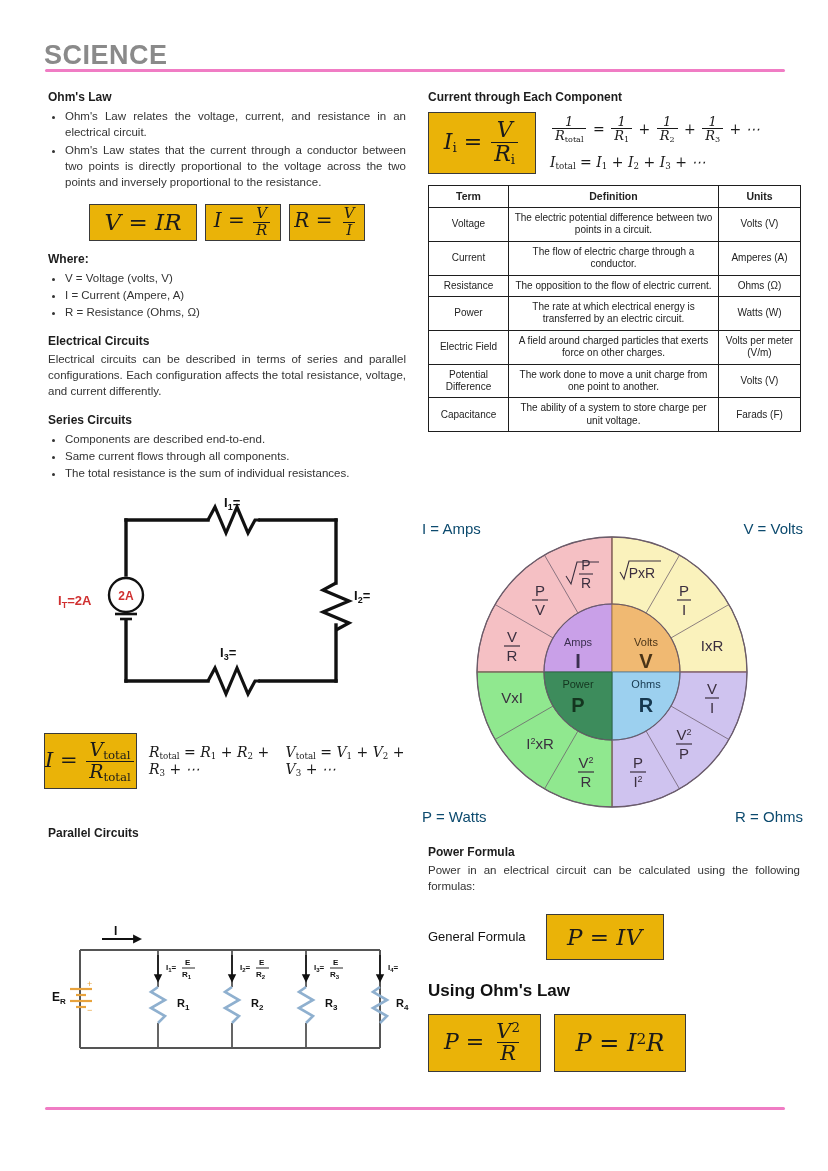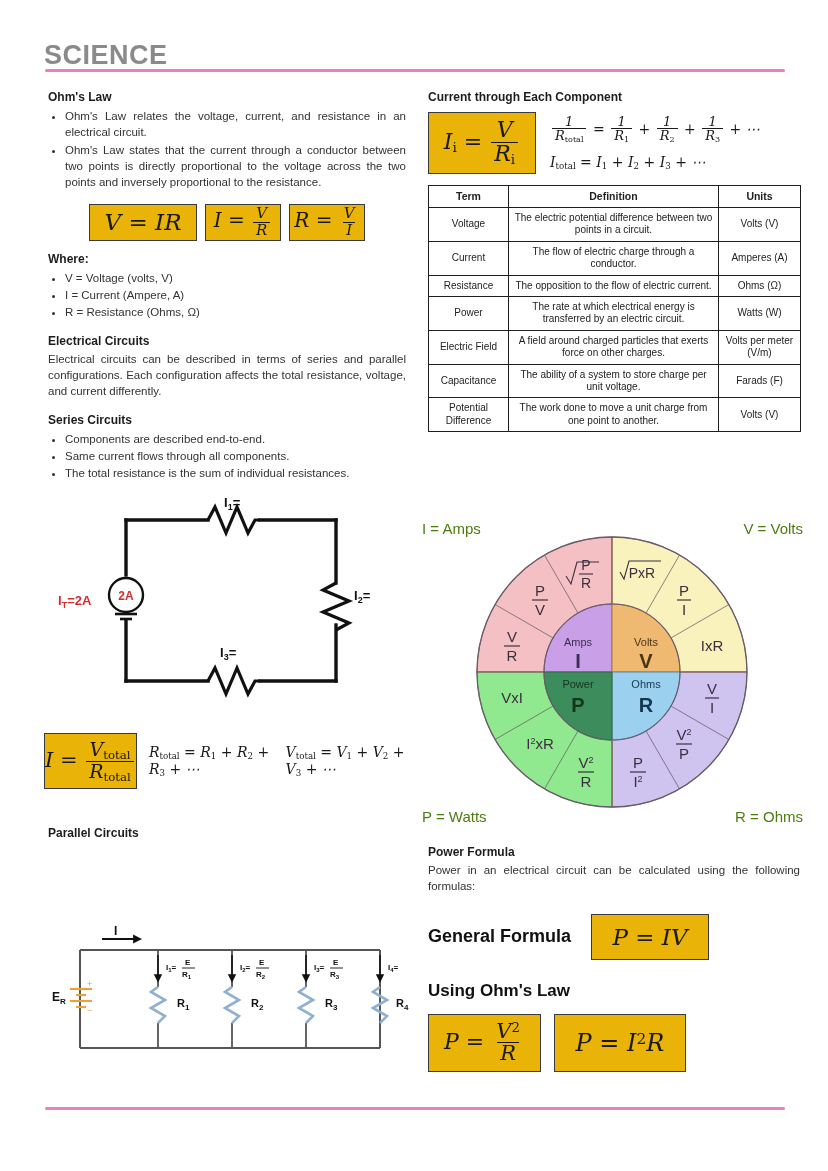--- a/index.html
+++ b/index.html
@@ -68,21 +68,21 @@
   table.terms th,table.terms td{
     border:1.2px solid #1e1e1e;padding:4px 3px;text-align:center;
     vertical-align:middle;line-height:1.24;
   }
   table.terms th{font-weight:bold;font-size:10.5px;}
   col.c1{width:80px;}col.c2{width:210px;}col.c3{width:82px;}
 
   
   .wheel-wrap{position:absolute;left:420px;top:520px;width:385px;height:305px;}
   .wheel-lbl{
-    position:absolute;font-size:15px;color:#4d7c0f;
+    position:absolute;font-size:15px;color:#0c4a6e;
     font-family:"Liberation Sans",sans-serif;white-space:nowrap;
   }
 
   
   .circ{position:absolute;}
 </style>
 </head>
 <body>
 
 <div class="page">
@@ -364,28 +364,28 @@
           <td>Power</td>
           <td>The rate at which electrical energy is transferred by an electric circuit.</td>
           <td>Watts (W)</td>
         </tr>
         <tr>
           <td>Electric Field</td>
           <td>A field around charged particles that exerts force on other charges.</td>
           <td>Volts per meter (V/m)</td>
         </tr>
         <tr>
+          <td>Potential Difference</td>
+          <td>The work done to move a unit charge from one point to another.</td>
+          <td>Volts (V)</td>
+        </tr>
+        <tr>
           <td>Capacitance</td>
           <td>The ability of a system to store charge per unit voltage.</td>
           <td>Farads (F)</td>
-        </tr>
-        <tr>
-          <td>Potential Difference</td>
-          <td>The work done to move a unit charge from one point to another.</td>
-          <td>Volts (V)</td>
         </tr>
       </tbody>
     </table>
   </div>
 
   <div class="wheel-wrap">
     <div class="wheel-lbl" style="left:2px;top:0px;">I = Amps</div>
     <div class="wheel-lbl" style="right:2px;top:0px;">V = Volts</div>
     <div class="wheel-lbl" style="left:2px;bottom:0px;">P = Watts</div>
     <div class="wheel-lbl" style="right:2px;bottom:0px;">R = Ohms</div>
@@ -498,21 +498,21 @@
         </g>
       </g>
     </svg>
   </div>
 
   <div class="circ" style="left:428px;top:845px;width:372px;">
     <h3 class="sec">Power Formula</h3>
     <p class="body">Power in an electrical circuit can be calculated using the following formulas:</p>
 
     <div style="display:flex;align-items:center;gap:20px;margin-top:19px;">
-      <div style="font-size:18px;font-weight:bold;color:#111;">General Formula</div>
+      <div style="font-size:13px;font-weight:normal;color:#111;">General Formula</div>
       <div class="mbox" style="width:118px;height:46px;">
         <span class="math" style="font-size:23px;">P&nbsp;=&nbsp;IV</span>
       </div>
     </div>
 
     <div style="font-size:17px;font-weight:bold;color:#111;margin-top:21px;">Using Ohm's Law</div>
 
     <div style="display:flex;gap:13px;margin-top:13px;">
       <div class="mbox" style="width:113px;height:58px;">
         <span class="math" style="font-size:22px;">P&nbsp;=&nbsp;<span class="frac" style="font-size:21px;">

